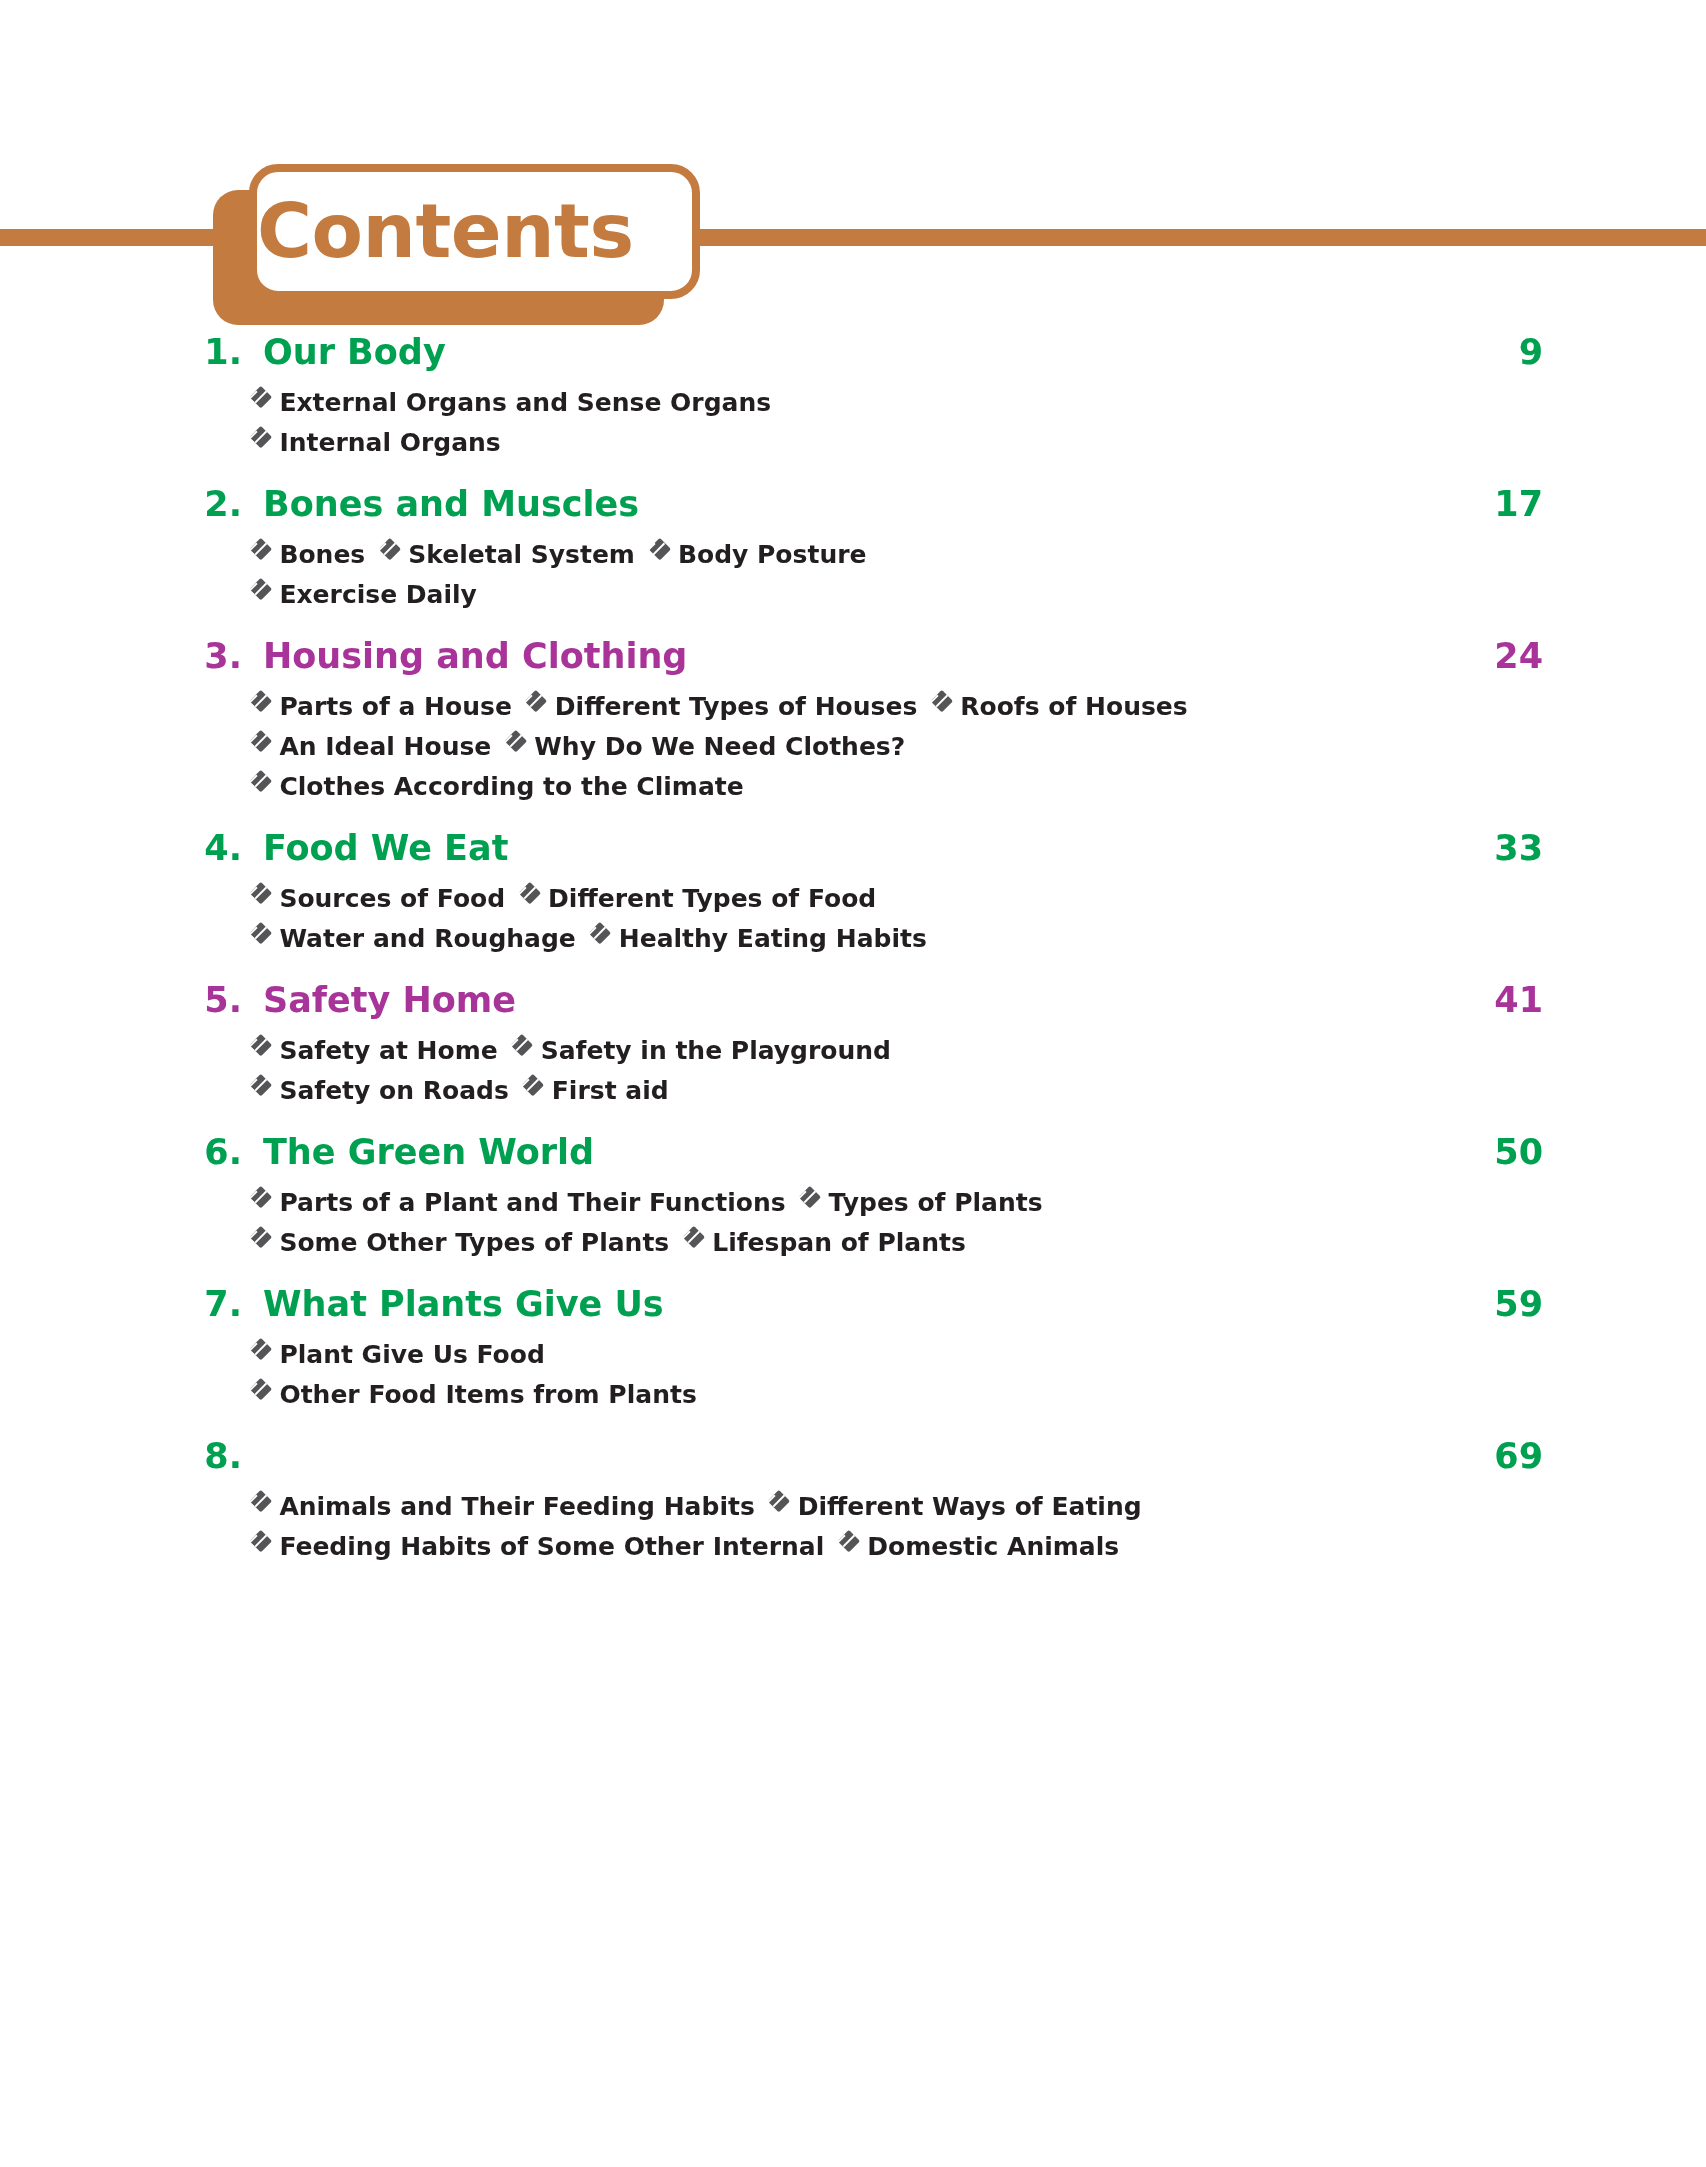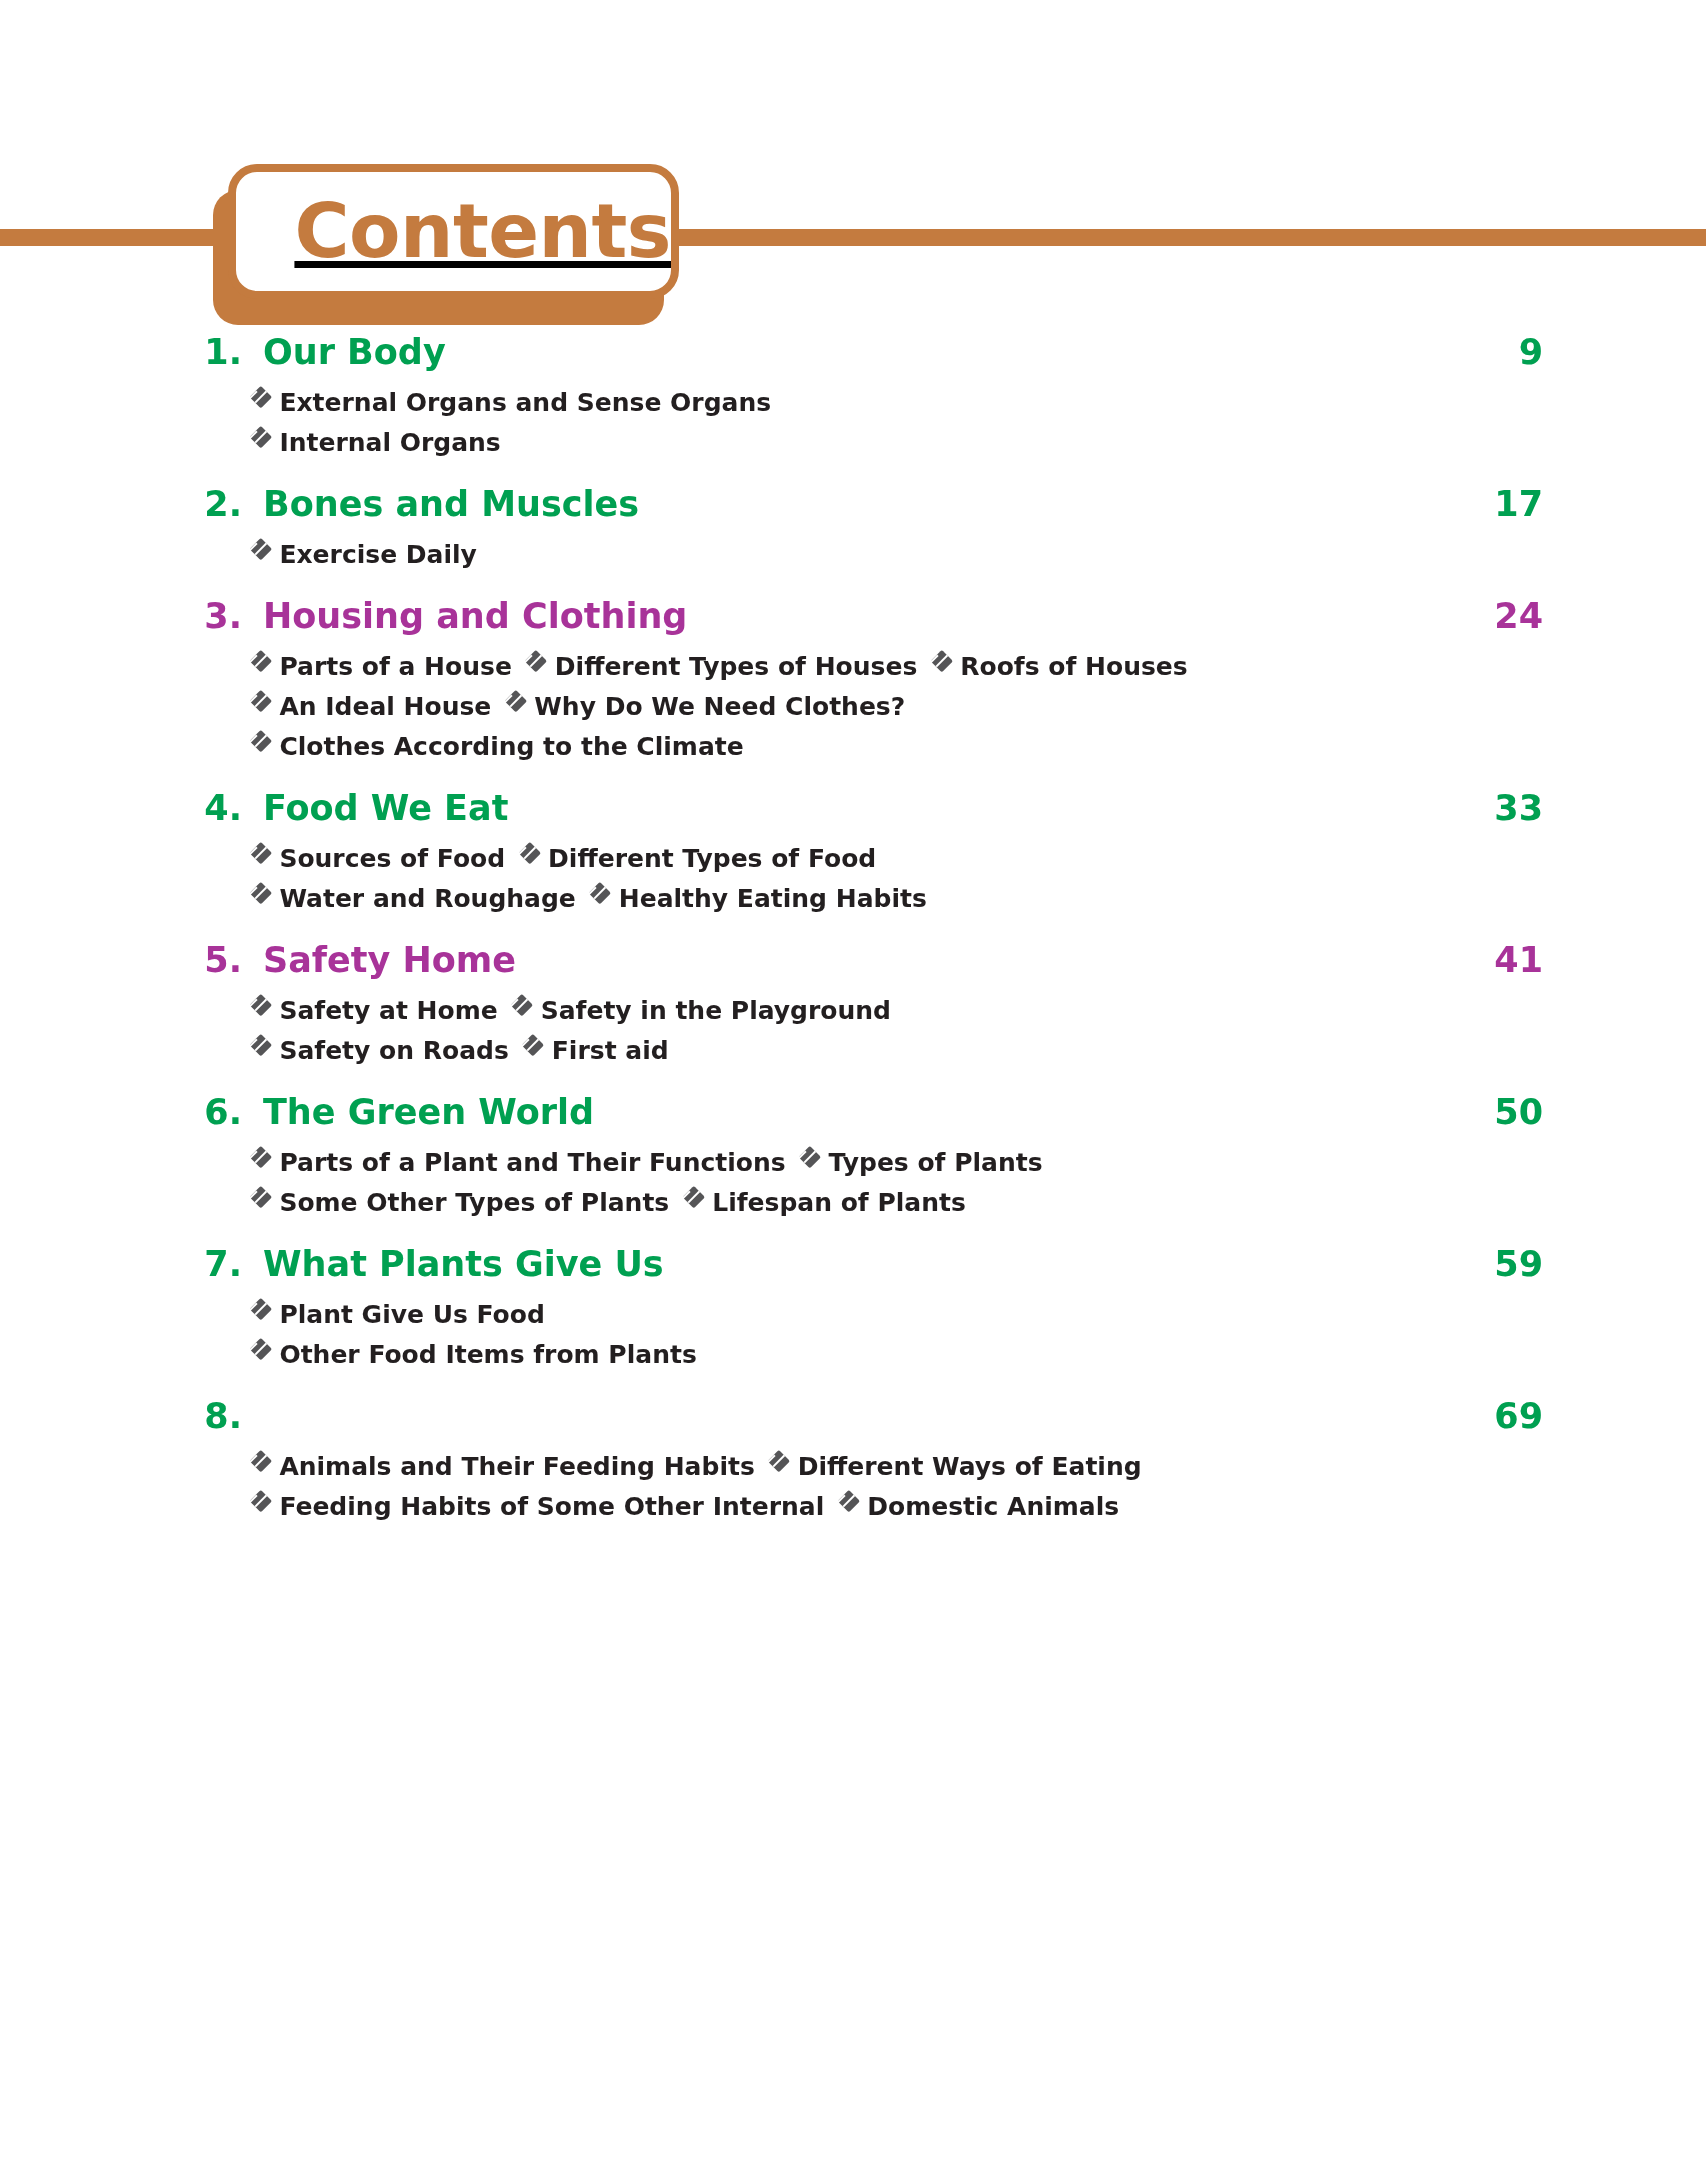--- a/index.html
+++ b/index.html
@@ -35,32 +35,31 @@
     position: absolute;
     left: 213px;
     top: 44px;
     width: 451px;
     height: 135px;
     background: #c47b3f;
     border-radius: 25px;
   }
   .badge-front {
     position: absolute;
-    left: 228px;
+    left: 249px;
     top: 17.6px;
     width: 451px;
     height: 135px;
     background: #ffffff;
     border: 8.8px solid #c47b3f;
     border-radius: 29px;
     box-sizing: border-box;
     display: flex;
     align-items: center;
-    justify-content: flex-end;
-    text-decoration: underline;
+    justify-content: flex-start;
   }
   .badge-title {
     color: #c47b3f;
     font-size: 75px;
     font-weight: bold;
     letter-spacing: -0.5px;
     line-height: 1;
     font-family: "DejaVu Sans", sans-serif;
     white-space: nowrap;
   }
@@ -195,20 +194,36 @@
     </div>
     <div class="chapter">
       <div class="chapter-head">
         <span class="chapter-num green">2.</span>
         <span class="chapter-title green">Bones and Muscles</span>
         <span class="chapter-page green">17</span>
       </div>
       <div class="sub-line">
         <span class="sub-item">
           <span class="bullet"></span>
+          <span>Bones</span>
+        </span>
+        <span class="sub-gap"></span>
+        <span class="sub-item">
+          <span class="bullet"></span>
+          <span>Skeletal System</span>
+        </span>
+        <span class="sub-gap"></span>
+        <span class="sub-item">
+          <span class="bullet"></span>
+          <span>Body Posture</span>
+        </span>
+      </div>
+      <div class="sub-line">
+        <span class="sub-item">
+          <span class="bullet"></span>
           <span>Exercise Daily</span>
         </span>
       </div>
     </div>
     <div class="chapter">
       <div class="chapter-head">
         <span class="chapter-num purple">3.</span>
         <span class="chapter-title purple">Housing and Clothing</span>
         <span class="chapter-page purple">24</span>
       </div>

